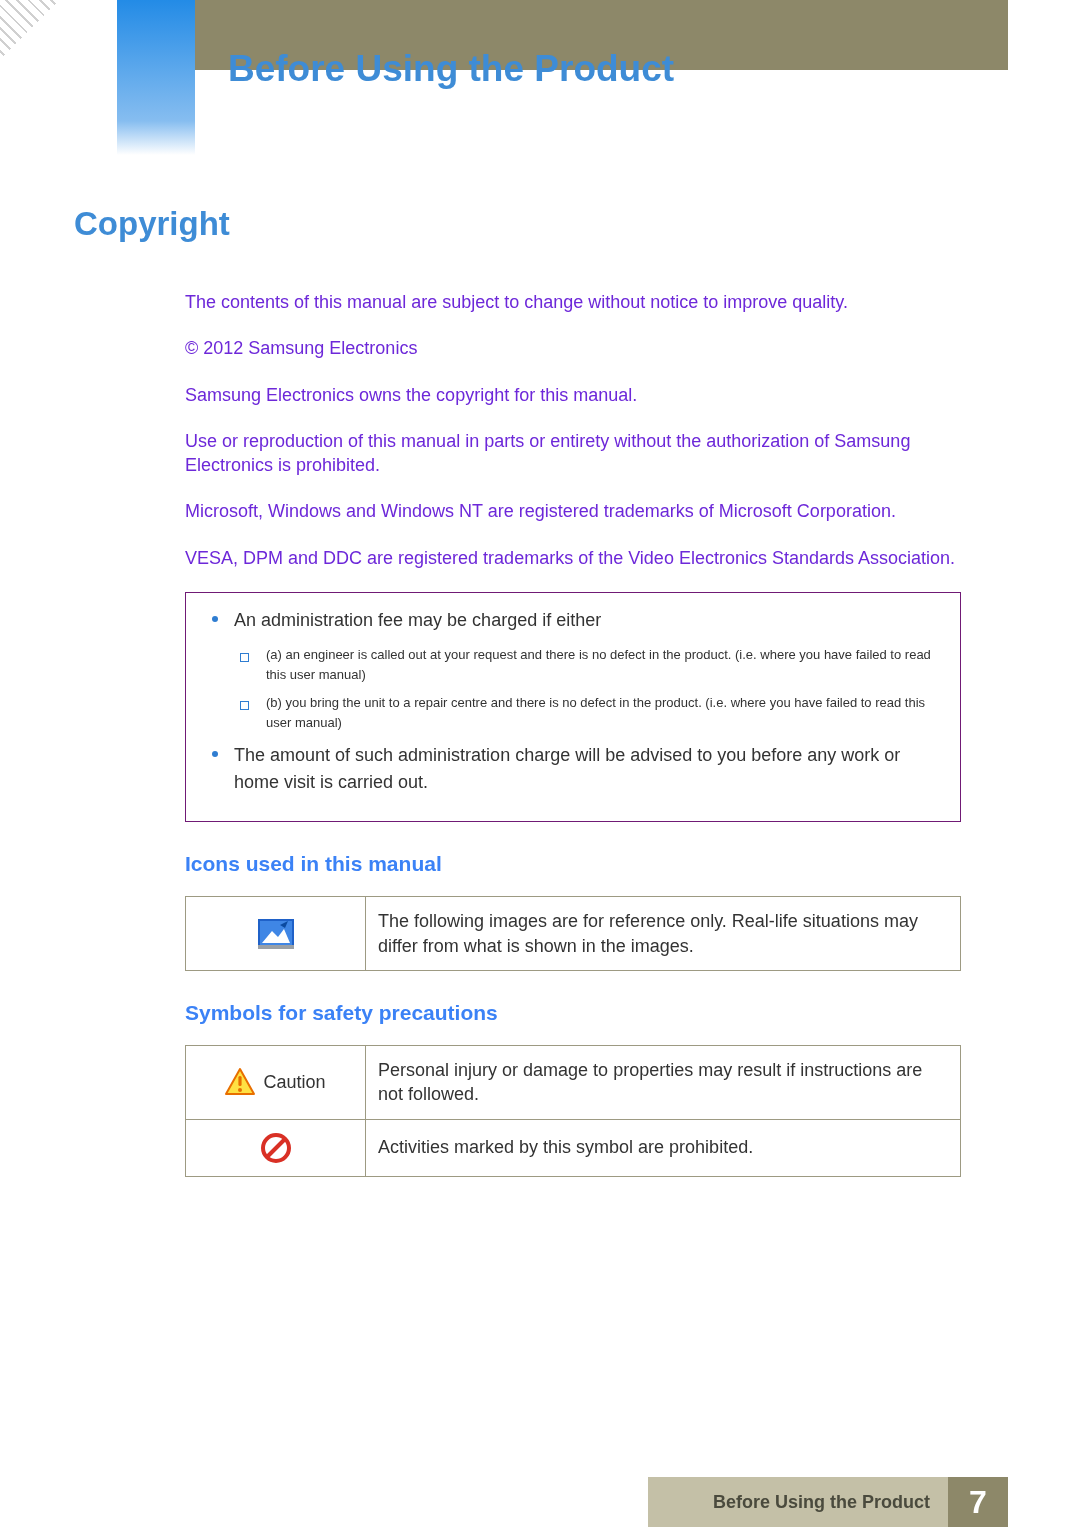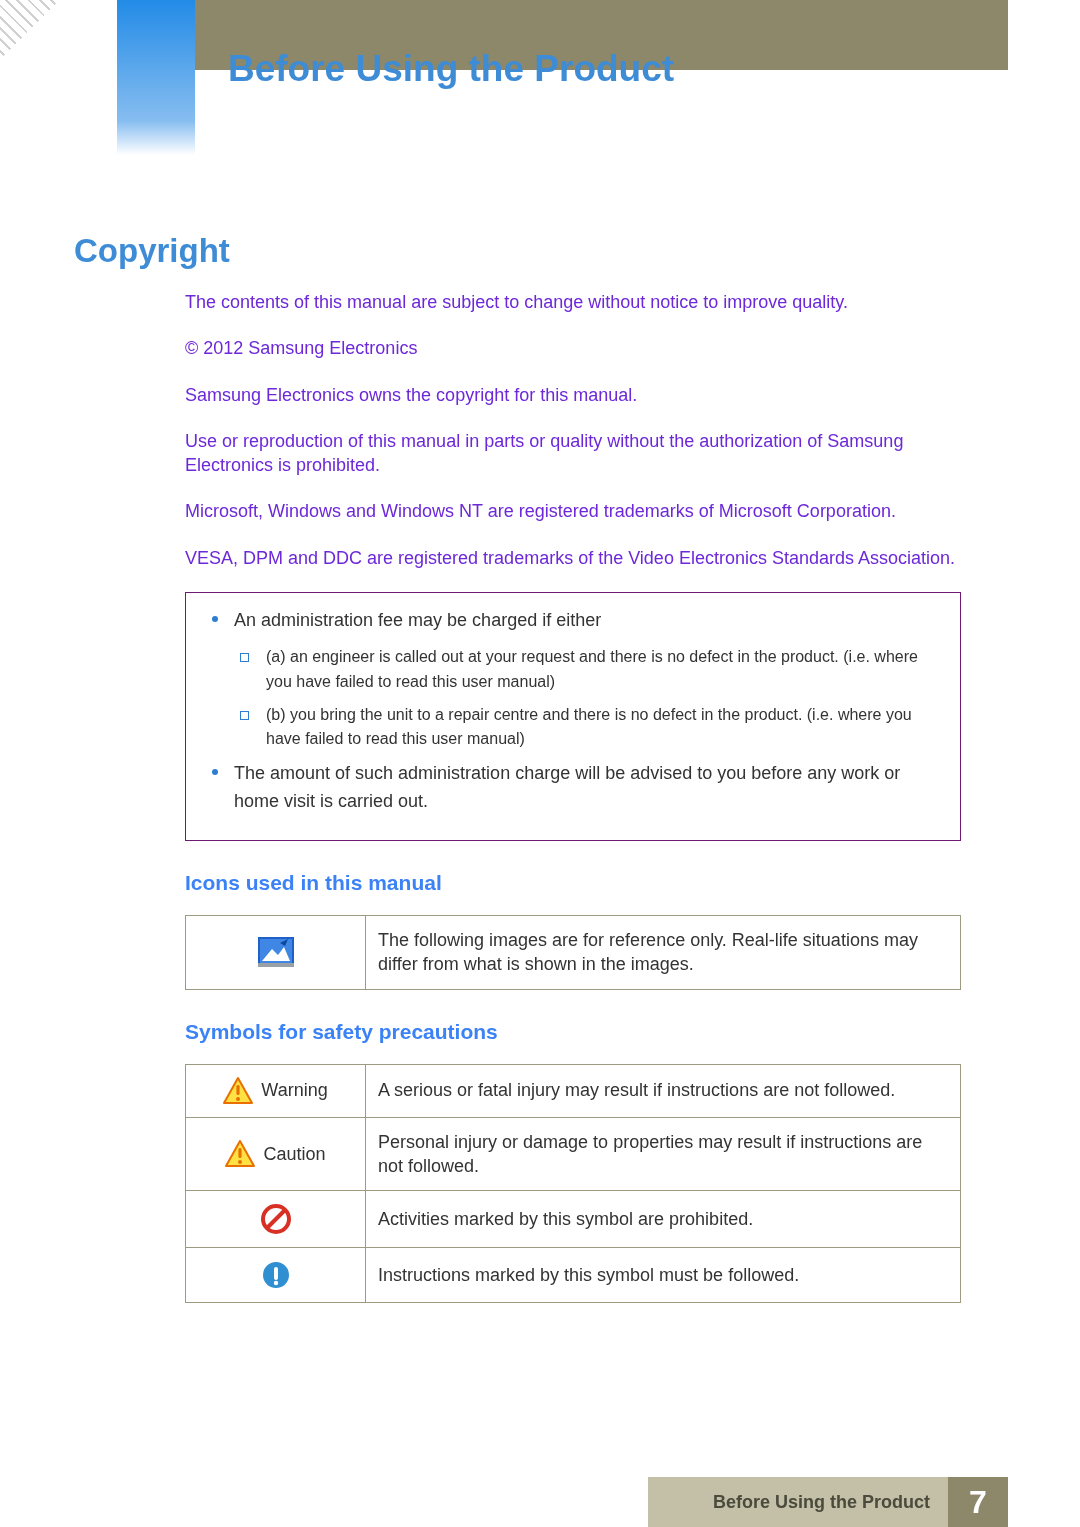--- a/index.html
+++ b/index.html
@@ -25,35 +25,35 @@
   }
 
   
   .chapter-title {
     position: absolute; left: 228px; top: 48px;
     font-size: 37px; font-weight: bold; color: #3e8cd6;
   }
 
   
   .section-heading {
-    position: absolute; left: 74px; top: 232px;
+    position: absolute; left: 74px; top: 205px;
     font-size: 33px; font-weight: bold; color: #3e8cd6;
   }
 
   .content { position: absolute; left: 185px; top: 290px; width: 776px; }
   .para { font-size: 18px; line-height: 1.35; color: #6d28d9; margin-bottom: 22px; }
 
   .note-box { border: 1px solid #701a75; padding: 14px 18px 14px 18px; margin-top: 6px; }
   .note-box ul { list-style: none; }
   .note-box .lvl1 { position: relative; padding-left: 30px; margin-bottom: 10px; font-size: 18px; line-height: 1.55; }
   .note-box .lvl1::before {
     content: ""; position: absolute; left: 8px; top: 9px; width: 6px; height: 6px;
     border-radius: 50%; background: #2f7dd1;
   }
-  .note-box .lvl2 { position: relative; padding-left: 62px; margin-bottom: 8px; font-size: 16px; line-height: 1.55; }
+  .note-box .lvl2 { position: relative; padding-left: 62px; margin-bottom: 8px; font-size: 13px; line-height: 1.55; }
   .note-box .lvl2::before {
     content: ""; position: absolute; left: 36px; top: 8px; width: 7px; height: 7px;
     border: 1px solid #2f7dd1; background: #fff;
   }
 
   .subheading { color: #3b82f6; font-size: 21px; font-weight: bold; margin-top: 30px; margin-bottom: 20px; }
 
   table.icon-table { border-collapse: collapse; width: 100%; }
   table.icon-table td { border: 1px solid #9d9a82; padding: 12px 12px; font-size: 18px; line-height: 1.35; vertical-align: middle; }
   table.icon-table td.cell-icon { width: 180px; text-align: left; }
@@ -79,21 +79,21 @@
   <div class="blue-tab"></div>
 
   <div class="chapter-title">Before Using the Product</div>
 
   <div class="section-heading">Copyright</div>
 
   <div class="content">
     <p class="para">The contents of this manual are subject to change without notice to improve quality.</p>
     <p class="para">© 2012 Samsung Electronics</p>
     <p class="para">Samsung Electronics owns the copyright for this manual.</p>
-    <p class="para">Use or reproduction of this manual in parts or quality without the authorization of Samsung Electronics is prohibited.</p>
+    <p class="para">Use or reproduction of this manual in parts or entirety without the authorization of Samsung Electronics is prohibited.</p>
     <p class="para">Microsoft, Windows and Windows NT are registered trademarks of Microsoft Corporation.</p>
     <p class="para">VESA, DPM and DDC are registered trademarks of the Video Electronics Standards Association.</p>
 
     <div class="note-box">
       <ul>
         <li class="lvl1">An administration fee may be charged if either</li>
         <li class="lvl2">(a) an engineer is called out at your request and there is no defect in the product. (i.e. where you have failed to read this user manual)</li>
         <li class="lvl2">(b) you bring the unit to a repair centre and there is no defect in the product. (i.e. where you have failed to read this user manual)</li>
         <li class="lvl1">The amount of such administration charge will be advised to you before any work or home visit is carried out.</li>
       </ul>
@@ -119,35 +119,20 @@
         </td>
         <td>The following images are for reference only. Real-life situations may differ from what is shown in the images.</td>
       </tr>
     </tbody>
       </table>
 
     <div class="subheading">Symbols for safety precautions</div>
 
     <table class="icon-table">
       <tbody>
-          <tr>
-        <td class="cell-icon">
-          <span class="cell-icon-inner">
-            <span>
-              <svg width="30" height="28" viewBox="0 0 30 28">
-                <polygon points="15,1 29,26 1,26" fill="#ffe143" stroke="#e86f00" stroke-width="2" stroke-linejoin="round"></polygon>
-                <rect x="13.4" y="8" width="3.2" height="10" fill="#e86f00" rx="1.5"></rect>
-                <circle cx="15" cy="22" r="2" fill="#e86f00"></circle>
-              </svg>
-            </span>
-            <span class="cell-label">Warning</span>
-          </span>
-        </td>
-        <td>A serious or fatal injury may result if instructions are not followed.</td>
-      </tr>
       <tr>
         <td class="cell-icon">
           <span class="cell-icon-inner">
             <span>
               <svg width="30" height="28" viewBox="0 0 30 28">
                 <polygon points="15,1 29,26 1,26" fill="#ffe143" stroke="#e86f00" stroke-width="2" stroke-linejoin="round"></polygon>
                 <rect x="13.4" y="8" width="3.2" height="10" fill="#e86f00" rx="1.5"></rect>
                 <circle cx="15" cy="22" r="2" fill="#e86f00"></circle>
               </svg>
             </span>
@@ -162,34 +147,20 @@
             <span>
               <svg width="32" height="32" viewBox="0 0 32 32">
                 <circle cx="16" cy="16" r="13" fill="none" stroke="#d93025" stroke-width="4"></circle>
                 <line x1="7" y1="25" x2="25" y2="7" stroke="#d93025" stroke-width="4"></line>
               </svg>
             </span>
           </span>
         </td>
         <td>Activities marked by this symbol are prohibited.</td>
       </tr>
-      <tr>
-        <td class="cell-icon">
-          <span class="cell-icon-inner">
-            <span>
-              <svg width="30" height="30" viewBox="0 0 30 30">
-                <circle cx="15" cy="15" r="13" fill="#2f8fd1"></circle>
-                <rect x="13" y="7" width="4" height="13" fill="#ffffff" rx="2"></rect>
-                <circle cx="15" cy="23" r="2.2" fill="#ffffff"></circle>
-              </svg>
-            </span>
-          </span>
-        </td>
-        <td>Instructions marked by this symbol must be followed.</td>
-      </tr>
     </tbody>
       </table>
 
   </div>
 
   <div class="footer">
     <div class="spacer"></div>
     <div class="f-olive">Before Using the Product</div>
     <div class="f-num">7</div>
     <div class="f-gutter"></div>

